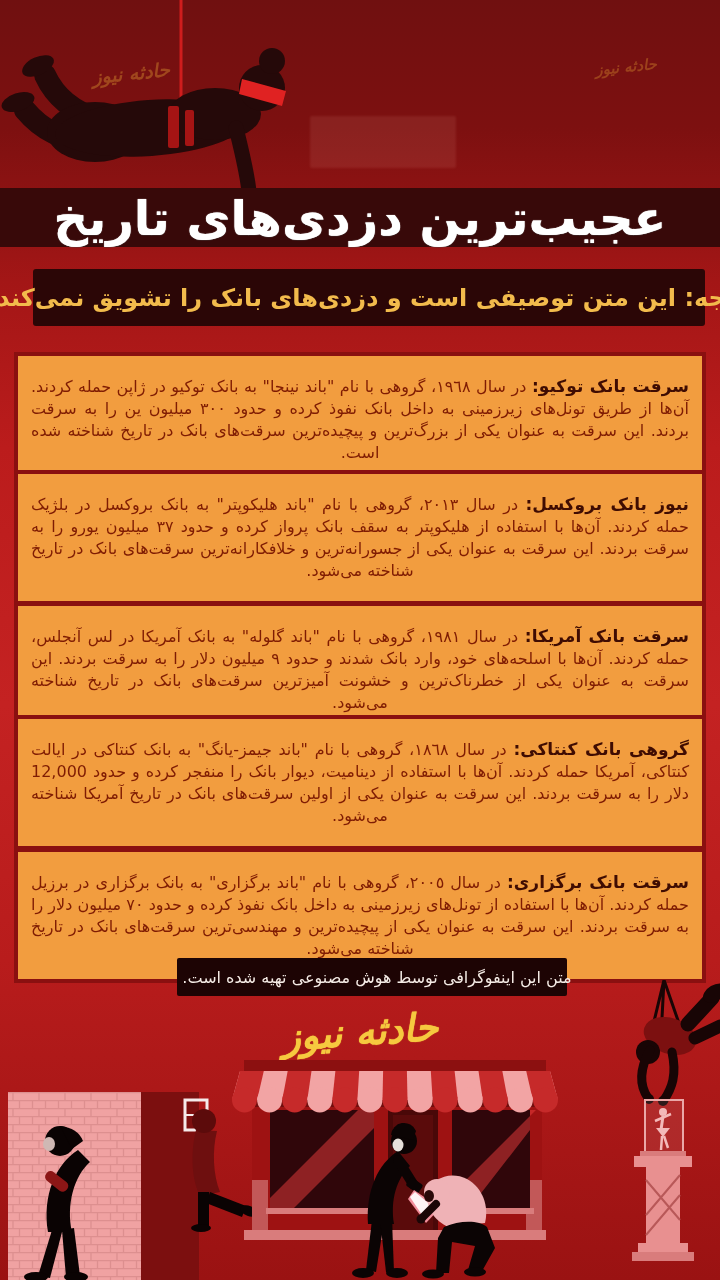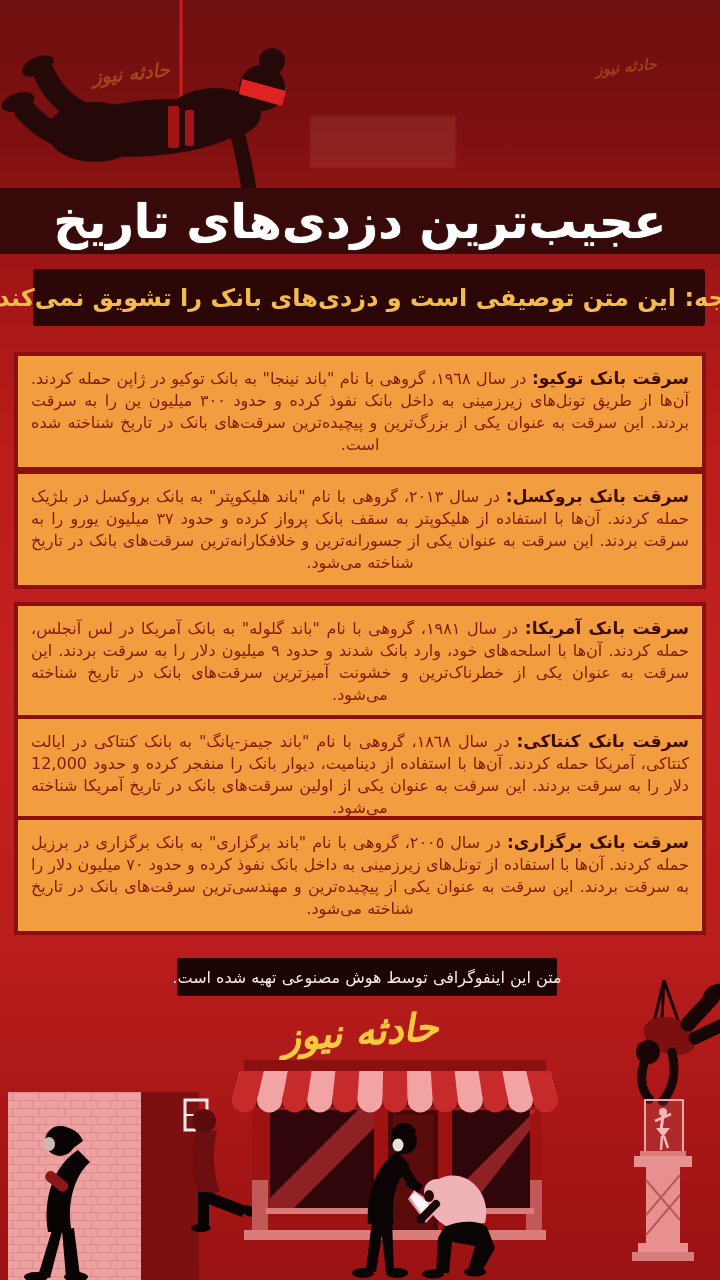--- a/index.html
+++ b/index.html
@@ -20,55 +20,55 @@
   .logo-tr{
     position:absolute;top:58px;left:578px;width:96px;
     color:var(--logo-faded,#a34a1e);font-size:15px;font-weight:bold;font-style:italic;
     transform:rotate(-6deg);direction:rtl;text-align:center;opacity:.85;
   }
   .patch{
     position:absolute;left:310px;top:116px;width:146px;height:52px;
     background:rgba(255,190,170,0.10);filter:blur(1px);border-radius:2px;
   }
   .title-band{
-    position:absolute;left:0;top:188px;width:720px;height:66px;
+    position:absolute;left:0;top:188px;width:720px;height:59px;
     background:var(--title-band,#380909);
     display:flex;align-items:center;justify-content:center;overflow:visible;
   }
   .title-band h1{
     margin:0;direction:rtl;white-space:nowrap;
     color:var(--title-text,#ffffff);font-size:48px;font-weight:bold;letter-spacing:0px;
     text-shadow:0 0 1px #fff, 0 1px 0 rgba(0,0,0,.3);
   }
   .notice{
     position:absolute;left:33px;top:269px;width:672px;height:57px;
     background:var(--notice-band,#2b0606);border-radius:3px;
     display:flex;align-items:center;justify-content:center;direction:rtl;
   }
   .notice span{
     color:var(--notice-text,#f2bb4c);font-size:24px;font-weight:bold;white-space:nowrap;
   }
   .card{
     position:absolute;left:14px;width:692px;box-sizing:border-box;
     background:var(--card-bg,#f29d3f);
     border:4px solid var(--card-border,#8a1010);
-    padding:11px 13px;direction:rtl;
+    padding:19px 13px;direction:rtl;
   }
   .card p{
     margin:0;font-size:16px;line-height:22px;
     color:var(--card-body-text,#7f1c03);
     text-align:justify;text-align-last:center;
   }
   .card b{
     color:var(--card-heading-text,#3f0c02);font-size:17px;font-weight:bold;
   }
   .disclaimer{
     position:absolute;left:177px;top:958px;width:380px;height:38px;
     background:var(--disclaimer-band,#1d0404);border-radius:2px;
-    display:flex;align-items:center;justify-content:center;direction:rtl;
+    display:flex;align-items:center;justify-content:center;direction:rtl;padding-left:10px;
   }
   .disclaimer span{color:var(--disclaimer-text,#f5ece6);font-size:16px;white-space:nowrap;}
   .logo-footer{
     position:absolute;left:0;top:1000px;width:720px;height:64px;
     display:flex;align-items:center;justify-content:center;
     color:var(--logo-gold,#f6c93f);font-size:38px;font-weight:bold;font-style:italic;
     transform:rotate(-4deg);direction:rtl;letter-spacing:2px;
     text-shadow:0 0 1px var(--logo-gold,#f6c93f);
   }
   .street-art{position:absolute;left:0;top:980px;}
@@ -110,32 +110,32 @@
 
   <div class="notice">
     <span>توجه: این متن توصیفی است و دزدی‌های بانک را تشویق نمی‌کند.</span>
   </div>
 
   <div class="card" style="top:352px;min-height:104px">
     <p><b>سرقت بانک توکیو:</b>
        <span>در سال ١٩٦٨، گروهی با نام "باند نینجا" به بانک توکیو در ژاپن حمله کردند. آن‌ها از طریق تونل‌های زیرزمینی به داخل بانک نفوذ کرده و حدود ٣٠٠ میلیون ین را به سرقت بردند. این سرقت به عنوان یکی از بزرگ‌ترین و پیچیده‌ترین سرقت‌های بانک در تاریخ شناخته شده است.</span></p>
   </div>
   <div class="card" style="top:470px;min-height:108px">
-    <p><b>سرقت بانک بروکسل:</b>
+    <p><b>نیوز بانک بروکسل:</b>
        <span>در سال ٢٠١٣، گروهی با نام "باند هلیکوپتر" به بانک بروکسل در بلژیک حمله کردند. آن‌ها با استفاده از هلیکوپتر به سقف بانک پرواز کرده و حدود ٣٧ میلیون یورو را به سرقت بردند. این سرقت به عنوان یکی از جسورانه‌ترین و خلافکارانه‌ترین سرقت‌های بانک در تاریخ شناخته می‌شود.</span></p>
   </div>
   <div class="card" style="top:602px;min-height:107px">
     <p><b>سرقت بانک آمریکا:</b>
        <span>در سال ١٩٨١، گروهی با نام "باند گلوله" به بانک آمریکا در لس آنجلس، حمله کردند. آن‌ها با اسلحه‌های خود، وارد بانک شدند و حدود ٩ میلیون دلار را به سرقت بردند. این سرقت به عنوان یکی از خطرناک‌ترین و خشونت آمیزترین سرقت‌های بانک در تاریخ شناخته می‌شود.</span></p>
   </div>
   <div class="card" style="top:715px;min-height:107px">
-    <p><b>سرقت بانک کنتاکی:</b>
+    <p><b>گروهی بانک کنتاکی:</b>
        <span>در سال ١٨٦٨، گروهی با نام "باند جیمز-یانگ" به بانک کنتاکی در ایالت کنتاکی، آمریکا حمله کردند. آن‌ها با استفاده از دینامیت، دیوار بانک را منفجر کرده و حدود 12,000 دلار را به سرقت بردند. این سرقت به عنوان یکی از اولین سرقت‌های بانک در تاریخ آمریکا شناخته می‌شود.</span></p>
   </div>
-  <div class="card" style="top:816px;min-height:107px">
+  <div class="card" style="top:848px;min-height:107px">
     <p><b>سرقت بانک برگزاری:</b>
        <span>در سال ٢٠٠٥، گروهی با نام "باند برگزاری" به بانک برگزاری در برزیل حمله کردند. آن‌ها با استفاده از تونل‌های زیرزمینی به داخل بانک نفوذ کرده و حدود ٧٠ میلیون دلار را به سرقت بردند. این سرقت به عنوان یکی از پیچیده‌ترین و مهندسی‌ترین سرقت‌های بانک در تاریخ شناخته می‌شود.</span></p>
   </div>
 
   <div class="disclaimer">
     <span>متن این اینفوگرافی توسط هوش مصنوعی تهیه شده است.</span>
   </div>
 
   <div class="logo-footer">حادثه نیوز</div>
 

